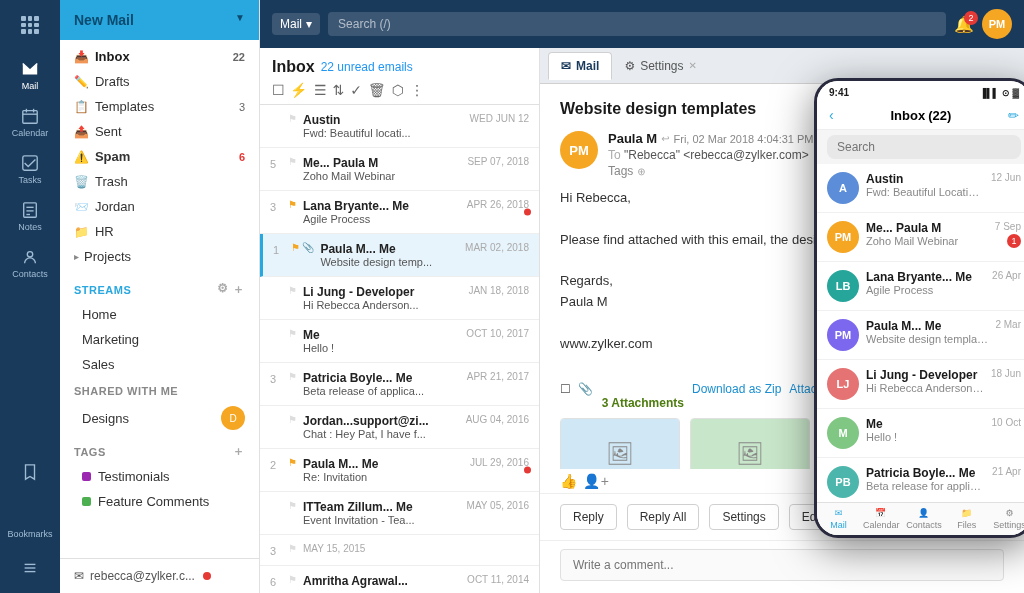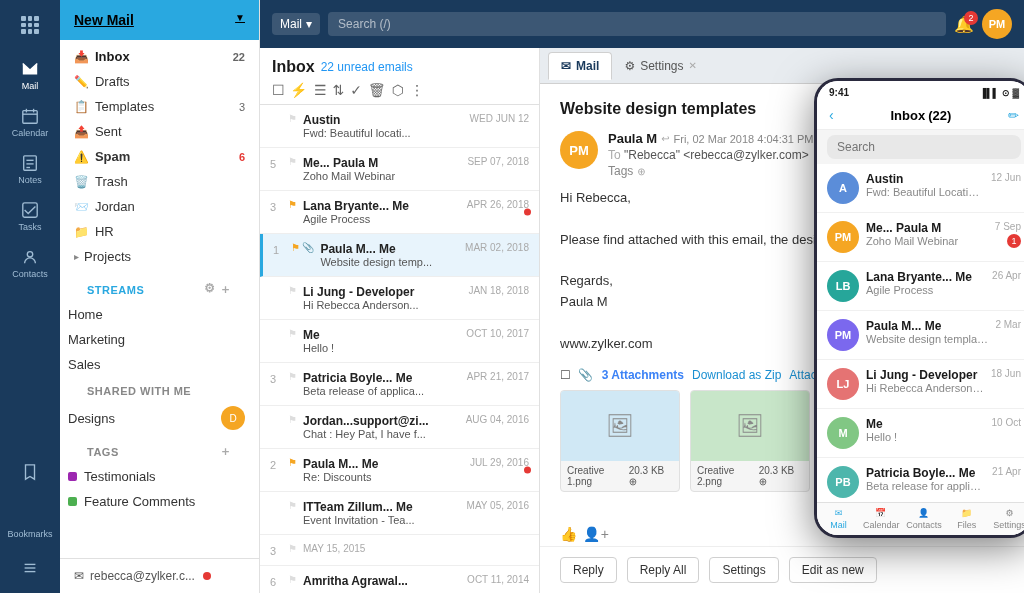--- a/index.html
+++ b/index.html
@@ -35,45 +35,44 @@
       border-right: 1px solid #e0e0e0;
       flex-shrink: 0;
       overflow-y: auto;
     }
     .sidebar-header {
       background: #29a8e0;
       padding: 12px 14px;
       display: flex;
       align-items: flex-start;
       justify-content: space-between;
-      color: #000000;
+      color: #0c4a6e;
       font-weight: 600;
       font-size: 14px;
-      text-decoration: underline;
     }
     .sidebar-header .chevron { font-size: 10px; }
     .sidebar-section { padding: 4px 0; }
     .sidebar-item {
       display: flex; align-items: center; padding: 5px 14px;
       cursor: pointer; color: #333; font-size: 13px;
     }
     .sidebar-item.active { font-weight: 700; color: #1a1a1a; }
     .sidebar-item.bold { font-weight: 700; }
     .sidebar-item .count {
       margin-left: auto; font-size: 11px; color: #666;
     }
     .sidebar-item .count.red { color: #e53935; font-weight: 600; }
     .sidebar-item .folder-icon { margin-right: 6px; color: #888; font-size: 12px; }
     .sidebar-section-title {
-      padding: 8px 27px 4px; font-size: 11px; font-weight: 700;
+      padding: 8px 14px 4px; font-size: 11px; font-weight: 700;
       color: #888; text-transform: uppercase; letter-spacing: 0.5px;
       display: flex; align-items: center; justify-content: space-between;
     }
     .sidebar-section-title .icons { display: flex; gap: 4px; color: #aaa; font-size: 12px; }
-    .sidebar-item.indent { padding-left: 8px; }
+    .sidebar-item.indent { padding-left: 22px; }
     .sidebar-item.blue { color: #1a8fd1; }
     .sidebar-item .tag-dot { width: 9px; height: 9px; border-radius: 2px; margin-right: 7px; flex-shrink: 0; }
     .sidebar-item.project::before { content: '▸'; margin-right: 5px; font-size: 10px; color: #888; }
     .sidebar-bottom {
       margin-top: auto; padding: 10px 14px; border-top: 1px solid #e0e0e0;
       display: flex; align-items: center; gap: 6px; color: #555; font-size: 12px;
     }
     .email-dot { width: 8px; height: 8px; background: #e53935; border-radius: 50%; margin-left: 2px; }
 
     
@@ -182,21 +181,21 @@
       padding: 1px 5px; border-radius: 3px; font-weight: 600; margin-left: 6px;
     }
     .to-row { font-size: 12px; color: #555; margin-top: 2px; }
     .tags-row { font-size: 12px; color: #888; margin-top: 2px; display: flex; align-items: center; gap: 4px; }
     .email-body { font-size: 13px; color: #333; line-height: 1.6; margin-bottom: 14px; }
     .attachments-section { margin-top: 10px; }
     .attach-header {
       display: flex; align-items: center; gap: 8px; margin-bottom: 8px;
       font-size: 12px; color: #555;
     }
-    .attach-count { font-weight: 600; color: #3b82f6; }
+    .attach-count { font-weight: 600; color: #4d7c0f; margin-top: 28px; }
     .attach-link { color: #1a8fd1; cursor: pointer; }
     .attach-grid { display: flex; gap: 10px; flex-wrap: wrap; }
     .attach-item {
       width: 120px; background: #f5f5f5; border: 1px solid #e0e0e0;
       border-radius: 4px; overflow: hidden;
     }
     .attach-thumb {
       width: 100%; height: 70px; background: linear-gradient(135deg, #e8f4fb 0%, #d0e8f5 100%);
       display: flex; align-items: center; justify-content: center; font-size: 10px; color: #888;
     }
@@ -363,33 +362,33 @@
     <svg viewBox="0 0 20 20" fill="none" stroke="currentColor" stroke-width="1.5">
         <rect x="2" y="4" width="16" height="14" rx="1"></rect>
         <line x1="6" y1="2" x2="6" y2="6"></line>
         <line x1="14" y1="2" x2="14" y2="6"></line>
         <line x1="2" y1="8" x2="18" y2="8"></line>
       </svg>
     <span>Calendar</span>
   </div>
   <div class="icon-bar-item">
     <svg viewBox="0 0 20 20" fill="none" stroke="currentColor" stroke-width="1.5">
+        <polyline points="4,10 8,14 16,6"></polyline>
+        <rect x="2" y="2" width="16" height="16" rx="2"></rect>
+      </svg>
+    <span>Tasks</span>
+  </div>
+  <div class="icon-bar-item">
+    <svg viewBox="0 0 20 20" fill="none" stroke="currentColor" stroke-width="1.5">
         <rect x="3" y="2" width="14" height="16" rx="1"></rect>
         <line x1="6" y1="7" x2="14" y2="7"></line>
         <line x1="6" y1="11" x2="14" y2="11"></line>
         <line x1="6" y1="15" x2="10" y2="15"></line>
       </svg>
     <span>Notes</span>
-  </div>
-  <div class="icon-bar-item">
-    <svg viewBox="0 0 20 20" fill="none" stroke="currentColor" stroke-width="1.5">
-        <polyline points="4,10 8,14 16,6"></polyline>
-        <rect x="2" y="2" width="16" height="16" rx="2"></rect>
-      </svg>
-    <span>Tasks</span>
   </div>
   <div class="icon-bar-item">
     <svg viewBox="0 0 20 20" fill="none" stroke="currentColor" stroke-width="1.5">
         <circle cx="10" cy="7" r="3"></circle>
         <path d="M4 17c0-3.3 2.7-6 6-6s6 2.7 6 6"></path>
       </svg>
     <span>Contacts</span>
   </div>
   <div class="icon-bar-item" style="margin-top: auto; gap: 48px;">
     <svg viewBox="0 0 20 20" fill="none" stroke="currentColor" stroke-width="1.5">
@@ -641,21 +640,21 @@
 
   </div>
           <div class="email-row">
     <span class="row-num">2</span>
     <div class="row-icons">
       <span style="color:#f5a623;">⚑</span>
 
     </div>
     <div class="row-content">
       <div class="row-sender">Paula M... Me</div>
-      <div class="row-subject">Re: Discounts</div>
+      <div class="row-subject">Re: Invitation</div>
     </div>
     <span class="row-date">JUL 29, 2016</span>
     <span class="row-dot"></span>
   </div>
           <div class="email-row">
     <span class="row-num"></span>
     <div class="row-icons">
       <span style="color:#ddd;">⚑</span>
 
     </div>
@@ -798,20 +797,23 @@
         <span>👤+</span>
       </div>
 
       <div class="email-actions-bar">
         <button class="action-btn">Reply</button>
         <button class="action-btn">Reply All</button>
         <button class="action-btn">Settings</button>
         <button class="action-btn">Edit as new</button>
       </div>
 
+      <div class="reply-area">
+        <input class="reply-input" placeholder="Write a comment..." style="">
+      </div>
 
       <div class="phone-overlay" id="phone-overlay">
         <div class="phone-screen">
           <div class="phone-status-bar">
             <span>9:41</span>
             <div class="phone-status-icons">
               <span>▐▌▌</span>
               <span>⊙</span>
               <span>▓</span>
             </div>

